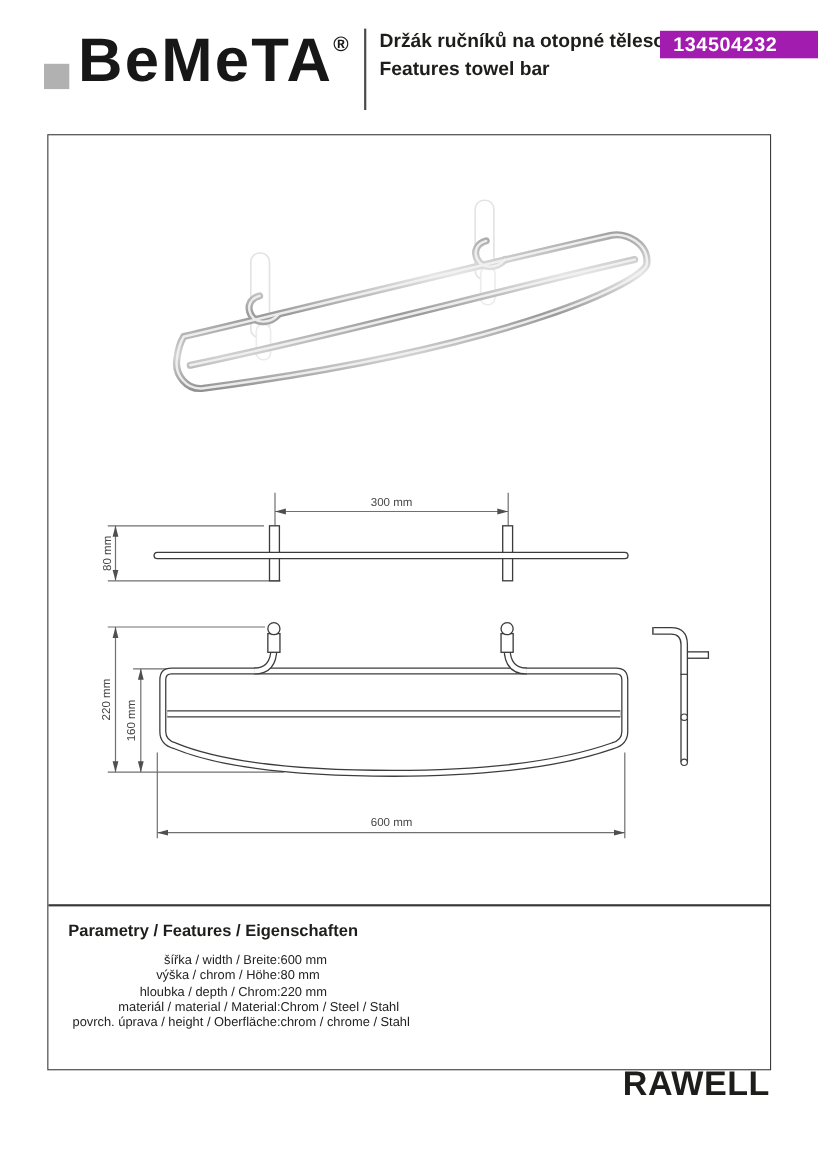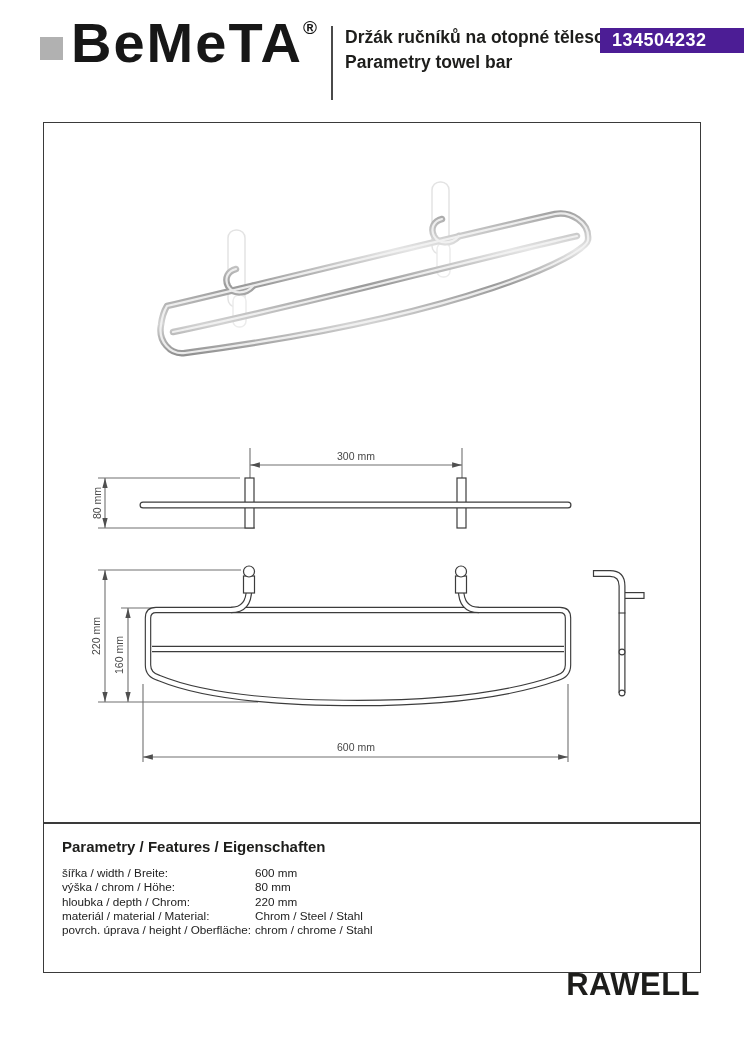--- a/index.html
+++ b/index.html
@@ -1,37 +1,37 @@
 <!DOCTYPE html>
 <html><head>
 <meta charset="utf-8">
 <style>
   html,body{margin:0;padding:0;background:#ffffff;}
   body{width:744px;height:1053px;position:relative;font-family:"Liberation Sans",sans-serif;color:#1d1d1b;overflow:hidden;}
 
   
-  .logo{position:absolute;left:40px;top:16px;display:flex;align-items:center;}
+  .logo{position:absolute;left:40px;top:28px;display:flex;align-items:flex-end;}
   .logo-square{width:23px;height:23px;background:#b1b1b1;margin-top:12px;}
   .logo-word{font-size:56px;font-weight:700;letter-spacing:2px;line-height:0.95;margin-left:8px;color:#171717;}
   .logo-reg{font-size:19px;font-weight:700;vertical-align:28px;letter-spacing:0;}
   .header-divider{position:absolute;left:331px;top:26px;width:2px;height:74px;background:#4a4a4a;}
   .header-titles{position:absolute;left:345px;top:25px;font-size:17.5px;font-weight:700;line-height:25px;color:#1d1d1b;white-space:nowrap;}
-  .code-badge{position:absolute;left:600px;top:28px;width:144px;height:25px;background:#4c1d95;color:#ffffff;
+  .code-badge{position:absolute;left:600px;top:28px;width:144px;height:25px;background:#a21caf;color:#ffffff;
               font-size:18px;font-weight:700;line-height:25px;padding-left:12px;letter-spacing:0.5px;box-sizing:border-box;}
 
   
   .main-box{position:absolute;left:43px;top:122px;width:658px;height:851px;border:1.5px solid #3a3a3a;background:#ffffff;box-sizing:border-box;}
 
   .photo-svg{position:absolute;left:140px;top:175px;}
   .drawings-svg{position:absolute;left:43px;top:437px;}
 
   
   .params-divider{position:absolute;left:44px;top:822px;width:656px;height:1.5px;background:#3a3a3a;}
   .params-heading{position:absolute;left:62px;top:838px;font-size:15px;font-weight:700;color:#1d1d1b;text-align:right;}
-  .params-table{position:absolute;left:62px;top:866px;font-size:11.7px;line-height:14.3px;color:#222222;}
+  .params-table{position:absolute;left:62px;top:866px;font-size:11.7px;line-height:14.3px;color:#222222;text-align:right;}
   .param-row{display:flex;}
   .param-label{width:193px;}
   .param-value{}
 
   
   .series-name{position:absolute;right:44px;top:967px;font-size:31px;font-weight:700;letter-spacing:0.5px;color:#1d1d1b;}
 
   svg text{font-family:"Liberation Sans",sans-serif;font-size:10.5px;fill:#474747;}
 </style>
 </head>
@@ -39,21 +39,21 @@
 
 <div class="logo">
   <div class="logo-square"></div>
   <div class="logo-word"><span>BeMeTA</span><span class="logo-reg">®</span></div>
 </div>
 
 <div class="header-divider"></div>
 
 <div class="header-titles">
   <div>Držák ručníků na otopné těleso</div>
-  <div>Parametry towel bar</div>
+  <div>Features towel bar</div>
 </div>
 
 <div class="code-badge">134504232</div>
 
 <div class="main-box"></div>
 
 <svg class="photo-svg" width="500" height="195" viewBox="0 0 500 195">
   <defs>
     <linearGradient id="chrome" x1="0" y1="25" x2="0" y2="190" gradientUnits="userSpaceOnUse">
       <stop offset="0" stop-color="#8d8d8d"></stop>

